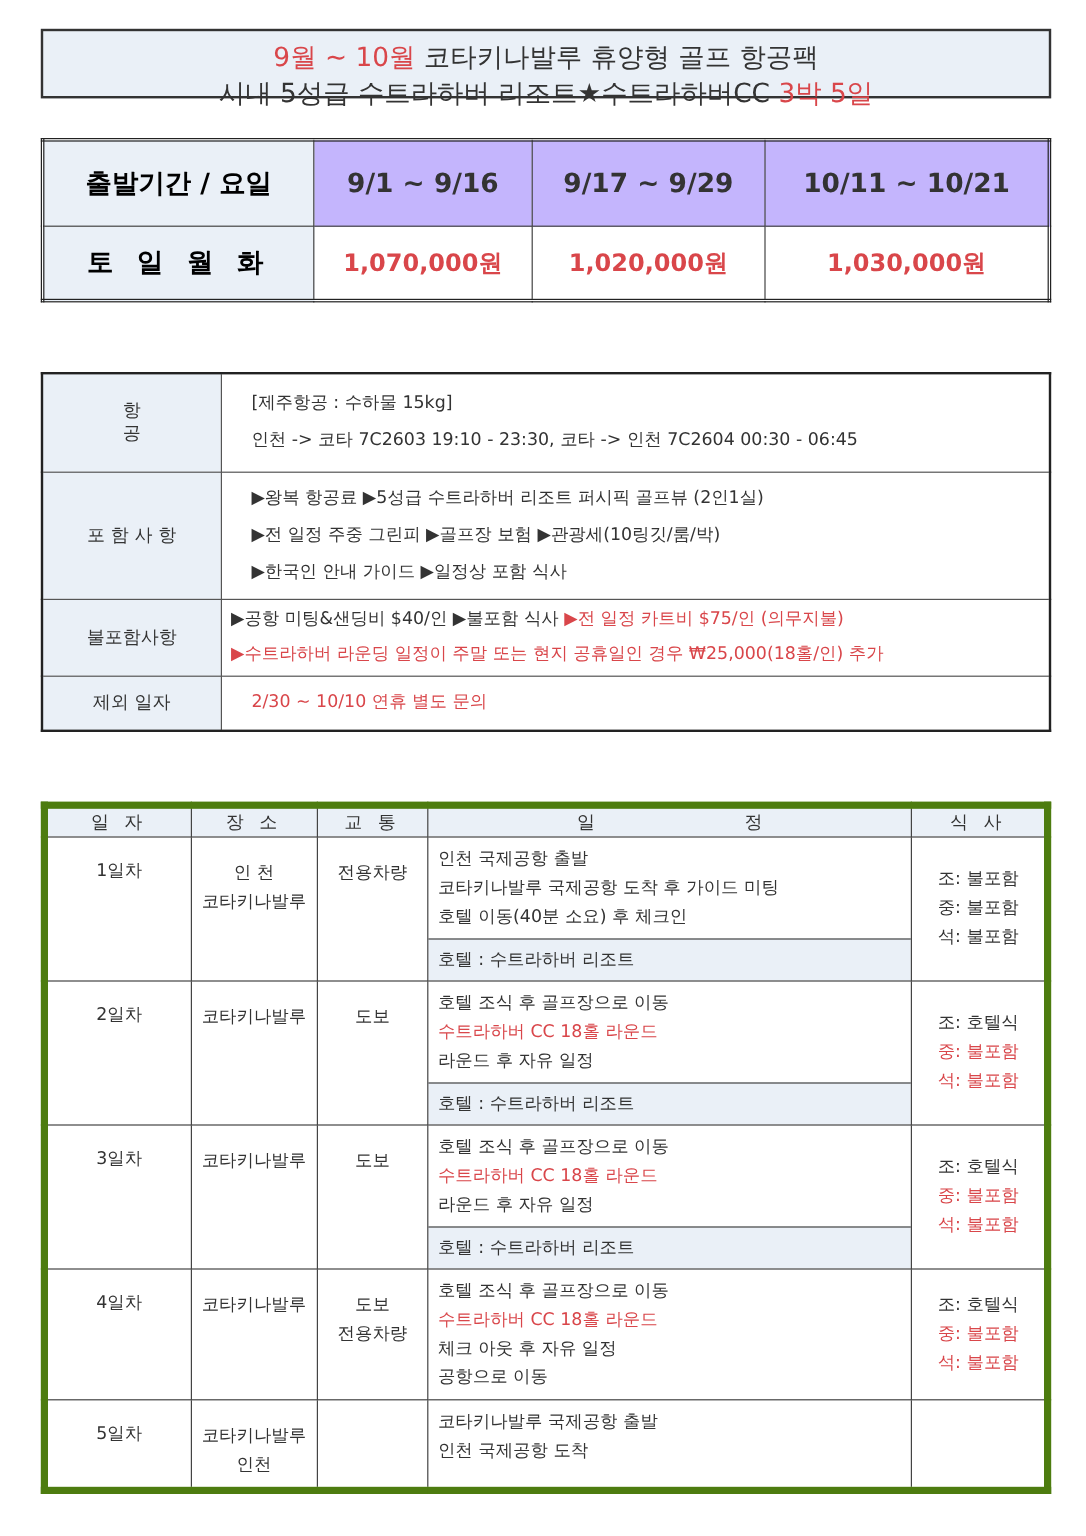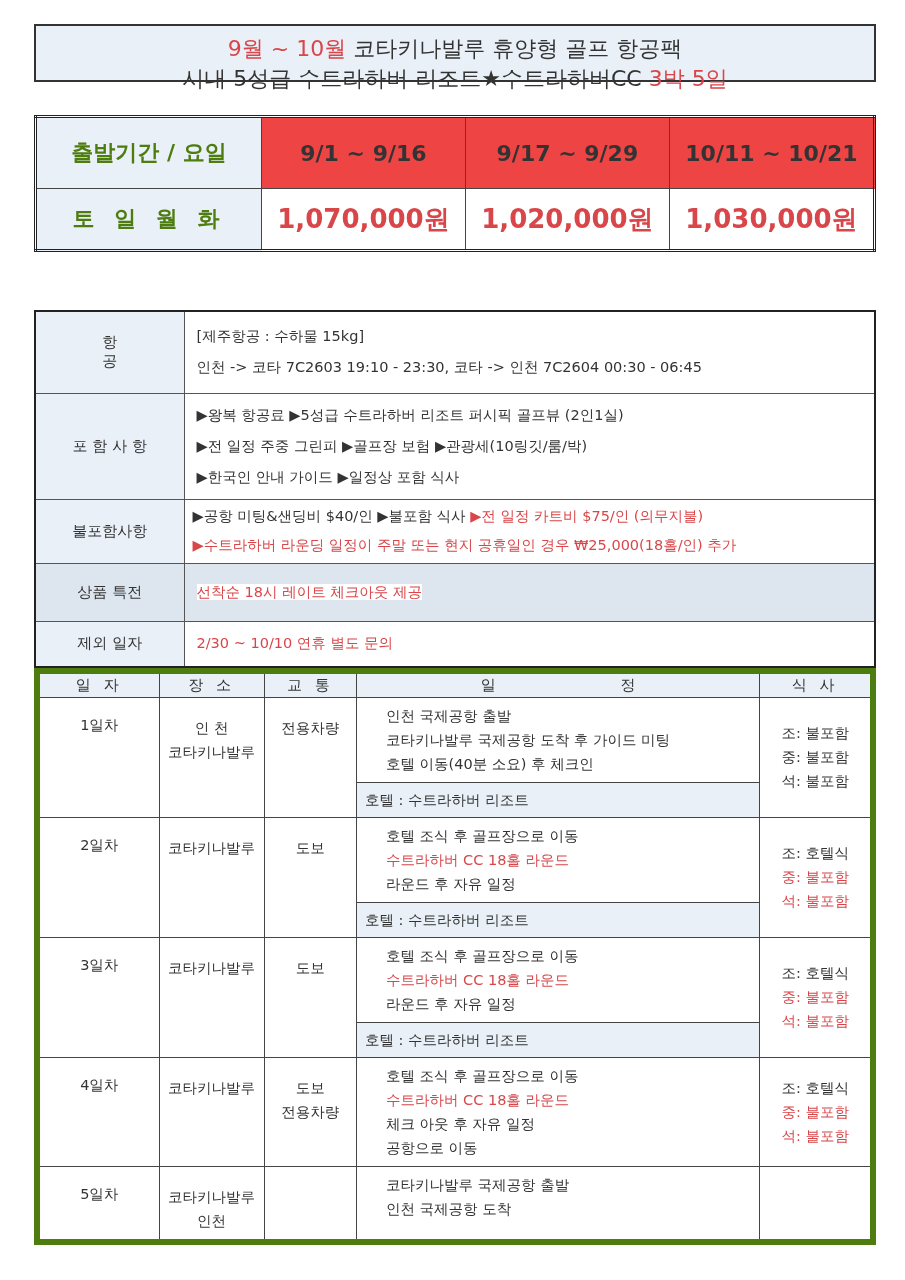--- a/index.html
+++ b/index.html
@@ -2,35 +2,35 @@
 <html><head>
 <meta charset="utf-8">
 <style>
   * { box-sizing: border-box; margin: 0; padding: 0; }
   body { width: 905px; height: 1280px; background: #ffffff; font-family: "DejaVu Sans", "Liberation Sans", sans-serif; color: #333; position: relative; overflow: hidden; }
   .red { color: #d9464a; }
   .title-box { position: absolute; left: 34px; top: 24px; width: 842px; height: 58px; border: 2px solid #333; background: #eaf0f7; text-align: center; font-size: 22px; line-height: 30px; padding-top: 8px; color: #333; }
   .price-table { position: absolute; left: 34px; top: 115px; width: 842px; border: 3px double #222; border-collapse: collapse; }
   .price-table td { border: 1px solid #444; text-align: center; height: 62px; }
   .price-table tr:first-child td { height: 72px; }
-  .price-table .hdr { background: #ef4444; font-size: 22px; font-weight: bold; color: #333; }
-  .price-table .lbl { background: #eaf0f7; width: 226px; font-size: 22px; font-weight: bold; color: #4d7c0f; letter-spacing: 6px; }
+  .price-table .hdr { background: #c4b5fd; font-size: 22px; font-weight: bold; color: #333; }
+  .price-table .lbl { background: #eaf0f7; width: 226px; font-size: 22px; font-weight: bold; color: #000000; letter-spacing: 6px; }
   .price-table .lbl.first { letter-spacing: 0; }
-  .price-table .price { font-size: 26px; font-weight: bold; color: #d9464a; }
+  .price-table .price { font-size: 20px; font-weight: bold; color: #d9464a; }
   .info-table { position: absolute; left: 34px; top: 310px; width: 842px; border: 2px solid #222; border-collapse: collapse; }
   .info-table td { border: 1px solid #555; font-size: 14.5px; }
   .info-table .lbl { width: 149px; background: #eaf0f7; text-align: center; color: #333; font-size: 15px; }
-  .info-table .val { padding: 6px 12px; line-height: 31px; }
+  .info-table .val { padding: 6px 25px; line-height: 31px; }
   .info-table .special td { background: #dde6ef; }
   .info-table .hl { background: #ffffff; }
   .itin { position: absolute; left: 34px; top: 668px; width: 842px; border: 6px solid #4d7c0f; border-collapse: collapse; }
   .itin th { background: #eaf0f7; font-weight: normal; font-size: 15px; height: 26px; border: 1px solid #444; color: #333; letter-spacing: 4px; }
   .itin td { border: 1px solid #444; font-size: 14.5px; vertical-align: top; text-align: center; padding-top: 18px; }
   .itin td.sched { text-align: left; padding: 0; vertical-align: top; }
-  .sched .lines { padding: 6px 8px 6px 8px; line-height: 24px; margin-left: 21px; }
+  .sched .lines { padding: 6px 8px 6px 8px; line-height: 24px; }
   .sched .hotel { background: #eaf0f7; border-top: 1px solid #444; padding: 0 8px; height: 35px; line-height: 35px; }
   .itin td.meal { line-height: 24px; vertical-align: middle; padding-top: 0; }
   .itin td.place { line-height: 24px; }
 </style>
 </head>
 <body>
 
 <div class="title-box">
   <div><span class="red">9월 ~ 10월</span><span> 코타키나발루 휴양형 골프 항공팩</span></div>
   <div><span>시내 5성급 수트라하버 리조트★수트라하버CC </span><span class="red">3박 5일</span></div>
@@ -69,24 +69,20 @@
       <div>▶전 일정 주중 그린피 ▶골프장 보험 ▶관광세(10링깃/룸/박)</div>
       <div>▶한국인 안내 가이드 ▶일정상 포함 식사</div>
     </td>
   </tr>
   <tr style="height:64px;">
     <td class="lbl">불포함사항</td>
     <td class="val" style="line-height:29px;padding:2px 8px;margin-top:40px;">
       <div><span>▶공항 미팅&amp;샌딩비 $40/인 ▶불포함 식사 </span><span class="red">▶전 일정 카트비 $75/인 (의무지불)</span></div>
       <div class="red">▶수트라하버 라운딩 일정이 주말 또는 현지 공휴일인 경우 ₩25,000(18홀/인) 추가</div>
     </td>
-  </tr>
-  <tr class="special" style="height:58px;">
-    <td class="lbl red" style="background:#dde6ef;">상품 특전</td>
-    <td class="val"><span class="red hl">선착순 18시 레이트 체크아웃 제공</span></td>
   </tr>
   <tr style="height:46px;">
     <td class="lbl red">제외 일자</td>
     <td class="val red">2/30 ~ 10/10 연휴 별도 문의</td>
   </tr>
 </tbody>
   </table>
 
 <table class="itin">
   <colgroup>

